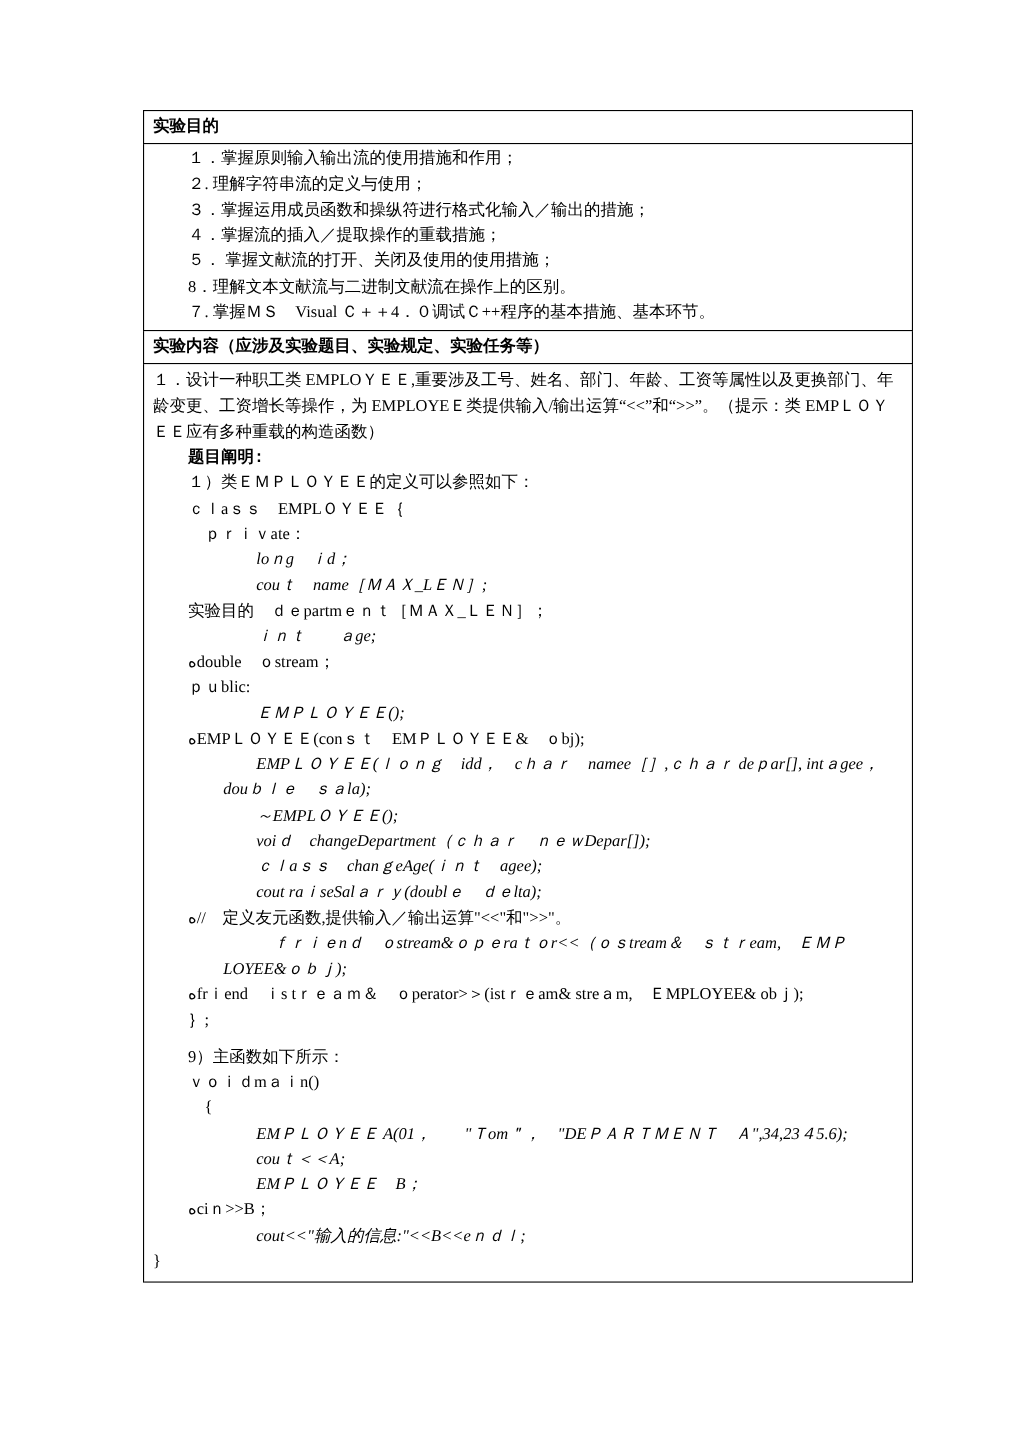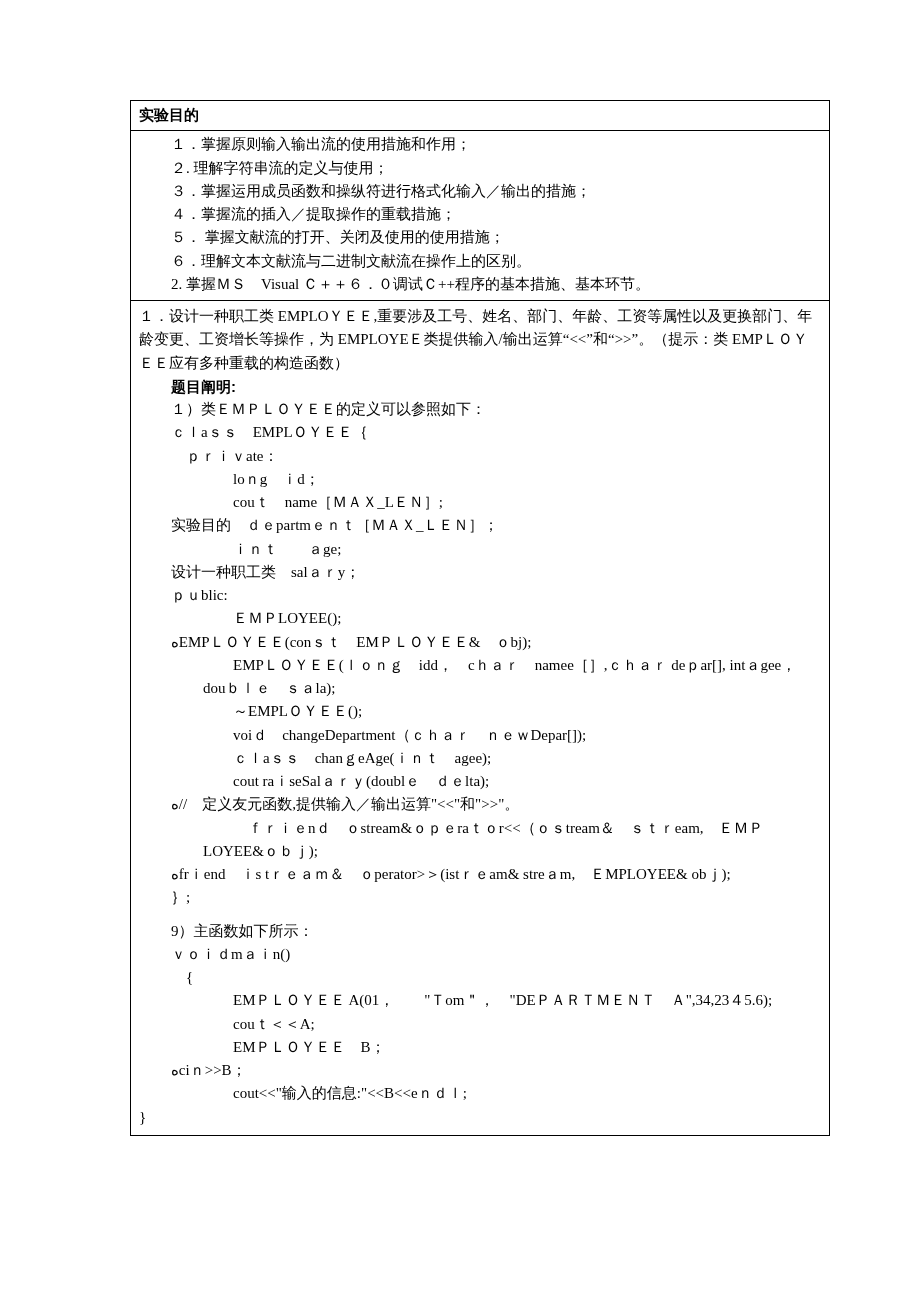--- a/index.html
+++ b/index.html
@@ -26,22 +26,22 @@
   }
   .cell {
     border: 1px solid #000;
     padding: 2px 8px 4px 8px;
   }
   .header-cell {
     font-weight: bold;
     font-family: "SimHei", "黑体", sans-serif;
   }
   .indent-1 { padding-left: 32px; display: block; }
-  .indent-2 { padding-left: 64px; display: block; }
-  .bold { font-weight: bold; font-family: Liberation Sans, sans-serif; }
+  .indent-2 { padding-left: 64px; display: block; font-style: italic; }
+  .bold { font-weight: bold; font-family: Liberation Mono, monospace; }
   .line { display: block; }
   .content-pad { padding: 4px 8px 6px 8px; }
   .body-cell { border: 1px solid #000; border-top: none; border-bottom: 1px dashed #888; }
 </style>
 </head>
 <body>
 
 <div class="page">
   <table class="box" cellspacing="0" cellpadding="0">
     <tbody>
@@ -50,39 +50,44 @@
         <span>实验目的</span>
       </td>
     </tr>
     <tr>
       <td class="cell">
         <span class="line indent-1">１．掌握原则输入输出流的使用措施和作用；</span>
         <span class="line indent-1">２. 理解字符串流的定义与使用；</span>
         <span class="line indent-1">３．掌握运用成员函数和操纵符进行格式化输入／输出的措施；</span>
         <span class="line indent-1">４．掌握流的插入／提取操作的重载措施；</span>
         <span class="line indent-1">５． 掌握文献流的打开、关闭及使用的使用措施；</span>
-        <span class="line indent-1">６．理解文本文献流与二进制文献流在操作上的区别。</span>
-        <span class="line indent-1">2. 掌握ＭＳ　Visual Ｃ＋＋６．０调试Ｃ++程序的基本措施、基本环节。</span>
+        <span class="line indent-1">8．理解文本文献流与二进制文献流在操作上的区别。</span>
+        <span class="line indent-1">７. 掌握ＭＳ　Visual Ｃ＋＋4．０调试Ｃ++程序的基本措施、基本环节。</span>
+      </td>
+    </tr>
+    <tr>
+      <td class="cell header-cell">
+        <span>实验内容（应涉及实验题目、实验规定、实验任务等）</span>
       </td>
     </tr>
     <tr>
       <td class="body-cell content-pad">
         <span class="line">１．设计一种职工类 EMPLOＹＥＥ,重要涉及工号、姓名、部门、年龄、工资等属性以及更换部门、年龄变更、工资增长等操作，为 EMPLOYEＥ类提供输入/输出运算“&lt;&lt;”和“&gt;&gt;”。（提示：类 EMPＬＯＹＥＥ应有多种重载的构造函数）</span>
         <span class="line indent-1 bold">题目阐明:</span>
         <span class="line indent-1">１）类ＥＭＰＬＯＹＥＥ的定义可以参照如下：</span>
 
         <span class="line indent-1">ｃｌaｓｓ　EMPLＯＹＥＥ｛</span>
         <span class="line indent-1">　ｐｒｉｖate：</span>
         <span class="line indent-2">　　loｎg　ｉd；</span>
         <span class="line indent-2">　　couｔ　name［ＭＡＸ_LＥＮ］;</span>
         <span class="line indent-1">实验目的　ｄｅpartmｅｎｔ［ＭＡＸ_ＬＥＮ］；</span>
         <span class="line indent-2">　　ｉｎｔ　　ａge;</span>
-        <span class="line indent-1">设计一种职工类　salａｒy；</span>
+        <span class="line indent-1">ﻩdouble　ｏstream；</span>
         <span class="line indent-1">ｐｕblic:</span>
-        <span class="line indent-2">　　ＥＭＰLOYEE();</span>
+        <span class="line indent-2">　　ＥＭＰＬＯＹＥＥ();</span>
         <span class="line indent-1">ﻩEMPＬＯＹＥＥ(conｓｔ　EMＰＬＯＹＥＥ&amp;　ｏbj);</span>
         <span class="line indent-2">　　EMPＬＯＹＥＥ(ｌｏｎｇ　idd，　cｈａｒ　namee［］,ｃｈａｒ deｐar[], intａgee，　douｂｌｅ　ｓａla);</span>
         <span class="line indent-2">　　～EMPLＯＹＥＥ();</span>
         <span class="line indent-2">　　voiｄ　changeDepartment（ｃｈａｒ　ｎｅｗDepar[]);</span>
         <span class="line indent-2">　　ｃｌaｓｓ　chanｇeAge(ｉｎｔ　agee);</span>
         <span class="line indent-2">　　cout raｉseSalａｒｙ(doublｅ　ｄｅlta);</span>
         <span class="line indent-1">ﻩ//　定义友元函数,提供输入／输出运算"&lt;&lt;"和"&gt;&gt;"。</span>
         <span class="line indent-2">　　　ｆｒｉｅnｄ　ｏstream&amp;ｏｐｅraｔｏr&lt;&lt;（ｏｓtream＆　ｓｔｒeam,　ＥＭＰLOYEE&amp;ｏｂｊ);</span>
         <span class="line indent-1">ﻩfrｉend　ｉs tｒｅａｍ＆　ｏperator&gt;＞(istｒｅam&amp; streａm,　ＥMPLOYEE&amp; obｊ);</span>
         <span class="line indent-1">｝;</span>

